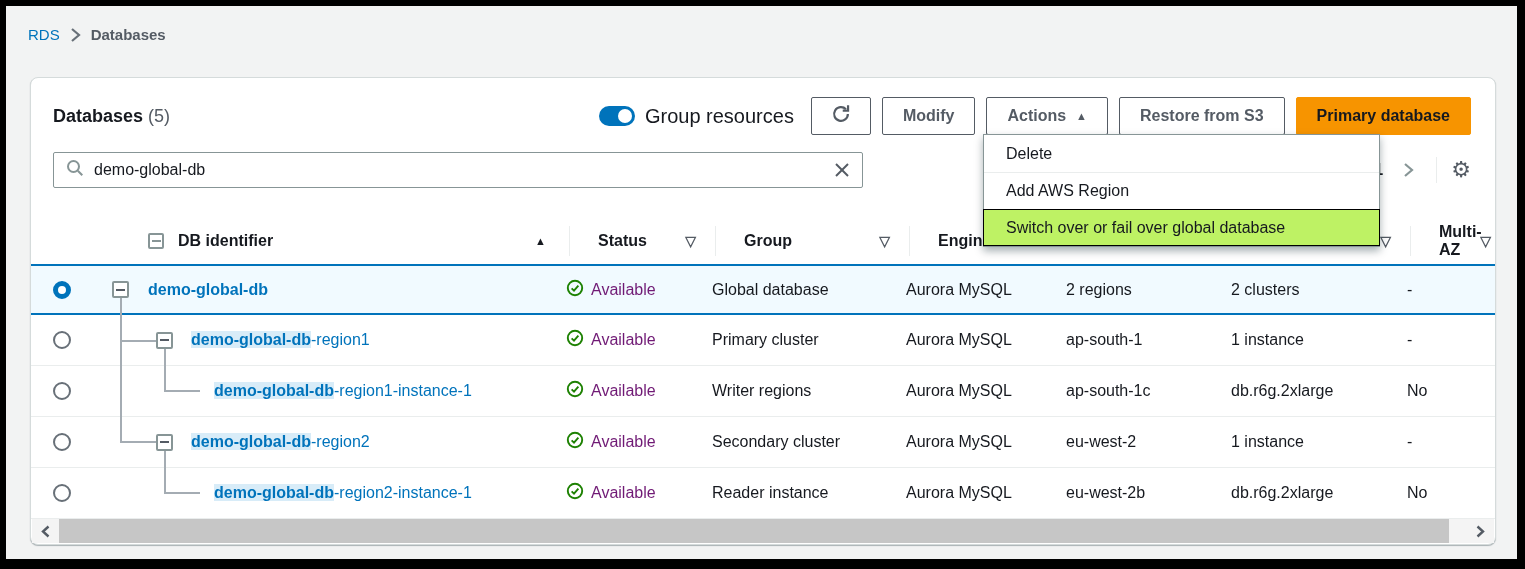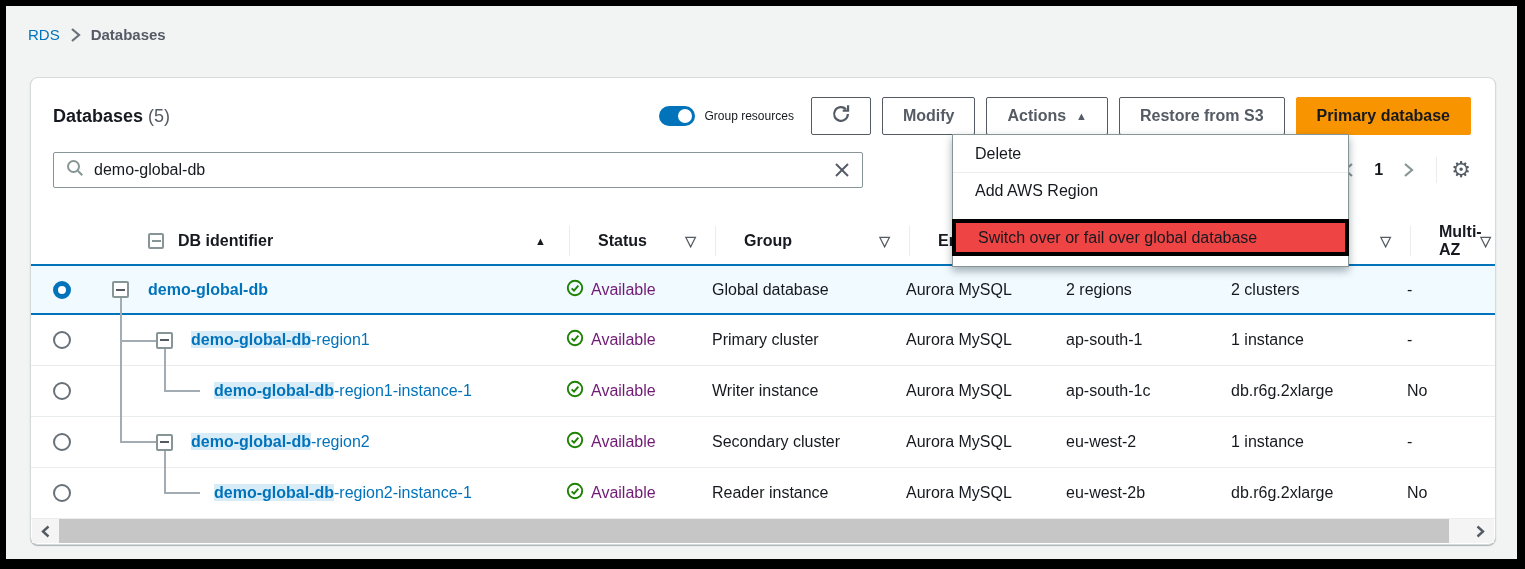--- a/index.html
+++ b/index.html
@@ -21,21 +21,21 @@
     box-shadow: 0 1px 1px rgba(0,28,36,.3);
   }
   .panel-header { display: flex; align-items: center; padding: 18px 24px 0 22px; height: 58px; }
   .page-title { font-size: 18px; white-space: nowrap; }
   .page-title .t { font-weight: bold; }
   .page-title .count { font-weight: normal; color: #545b64; }
   .toolbar { margin-left: auto; display: flex; align-items: center; gap: 11px; }
   .toggle-wrap { display: flex; align-items: center; gap: 10px; margin-right: 6px; cursor: pointer; }
   .toggle { width: 36px; height: 20px; border-radius: 10px; background: #0073bb; position: relative; }
   .toggle::after { content: ""; position: absolute; top: 3px; left: 19px; width: 14px; height: 14px; border-radius: 50%; background: #fff; }
-  .toggle-label { font-size: 12px; color: #16191f; }
+  .toggle-label { font-size: 20px; color: #16191f; }
   .btn {
     height: 38px; background: #fff; border: 1px solid #545b64; border-radius: 2px;
     color: #545b64; font-family: inherit; font-size: 16px; font-weight: bold;
     padding: 0 20px; display: inline-flex; align-items: center; gap: 10px; cursor: pointer; white-space: nowrap;
   }
   .btn-icon { width: 60px; justify-content: center; padding: 0; }
   .btn-primary { background: #f79400; border-color: #f79400; color: #16191f; }
   .caret-up { font-size: 11px; color: #545b64; }
   
   .search-row { display: flex; align-items: center; margin: 16px 24px 0 22px; height: 36px; }
@@ -77,26 +77,26 @@
   .row.selected .dblink .hl { background: transparent; }
   .r0 .dblink { margin-left: 55px; }  .r0 .expander { left: 19px; }
   .r1 .dblink, .r3 .dblink { margin-left: 98px; }
   .r1 .expander, .r3 .expander { left: 63px; }
   .r2 .dblink, .r4 .dblink { margin-left: 121px; }
   .status-cell { display: flex; align-items: center; gap: 7px; color: #701a75; }
   .tree-lines { position: absolute; inset: 0; pointer-events: none; }
   .tline { position: absolute; background: #a4acb3; }
   
   .menu {
-    position: absolute; left: 946px; top: 128px; width: 397px; z-index: 50;
+    position: absolute; left: 977px; top: 128px; width: 397px; z-index: 50;
     background: #fff; border: 1px solid #879596; box-shadow: 0 4px 8px rgba(0,28,36,.35);
   }
   .menu-item { height: 37px; display: flex; align-items: center; padding-left: 22px; font-size: 16px; color: #16191f; cursor: pointer; }
   .menu-item + .menu-item { border-top: 1px solid #eaeded; }
-  .menu-item.active { background: #ef4444; border: 4px solid #000000; margin: 10px -1px; }
+  .menu-item.active { background: #bef264; border: 1px solid #000000; margin: 0 -1px; }
   
   .hscroll { position: absolute; left: 1px; right: 1px; bottom: 1px; height: 24px; display: flex; background: #f4f4f4; }
   .hs-btn { width: 27px; height: 100%; background: #f4f4f4; border: none; display: flex; align-items: center; justify-content: center; cursor: pointer; }
   .hs-thumb { width: 1390px; height: 100%; background: #c6c6c6; cursor: grab; }
   .hs-track { flex: 1; background: #f4f4f4; }
 </style>
 </head>
 <body>
 
 <div class="screen">
@@ -263,21 +263,21 @@
           <div class="cell name-cell">
             <a class="dblink"><span class="hl">demo-global-db</span><span>-region1-instance-1</span></a>
           </div>
           <div class="cell status-cell">
             <span><svg width="18" height="18" viewBox="0 0 16 16">
                   <circle cx="8" cy="8" r="6.4" fill="none" stroke="#1d8102" stroke-width="1.7"></circle>
                   <polyline points="5,8.3 7.1,10.3 11,5.8" fill="none" stroke="#1d8102" stroke-width="1.7"></polyline>
                 </svg></span>
             <span>Available</span>
           </div>
-          <div class="cell">Writer instance</div>
+          <div class="cell">Writer regions</div>
           <div class="cell">Aurora MySQL</div>
           <div class="cell">ap-south-1c</div>
           <div class="cell">db.r6g.2xlarge</div>
           <div class="cell">No</div>
         </div>
 
         <div class="grid-row row r3">
           <div class="cell sel-cell">
               <span class="radio"></span>
             </div>

